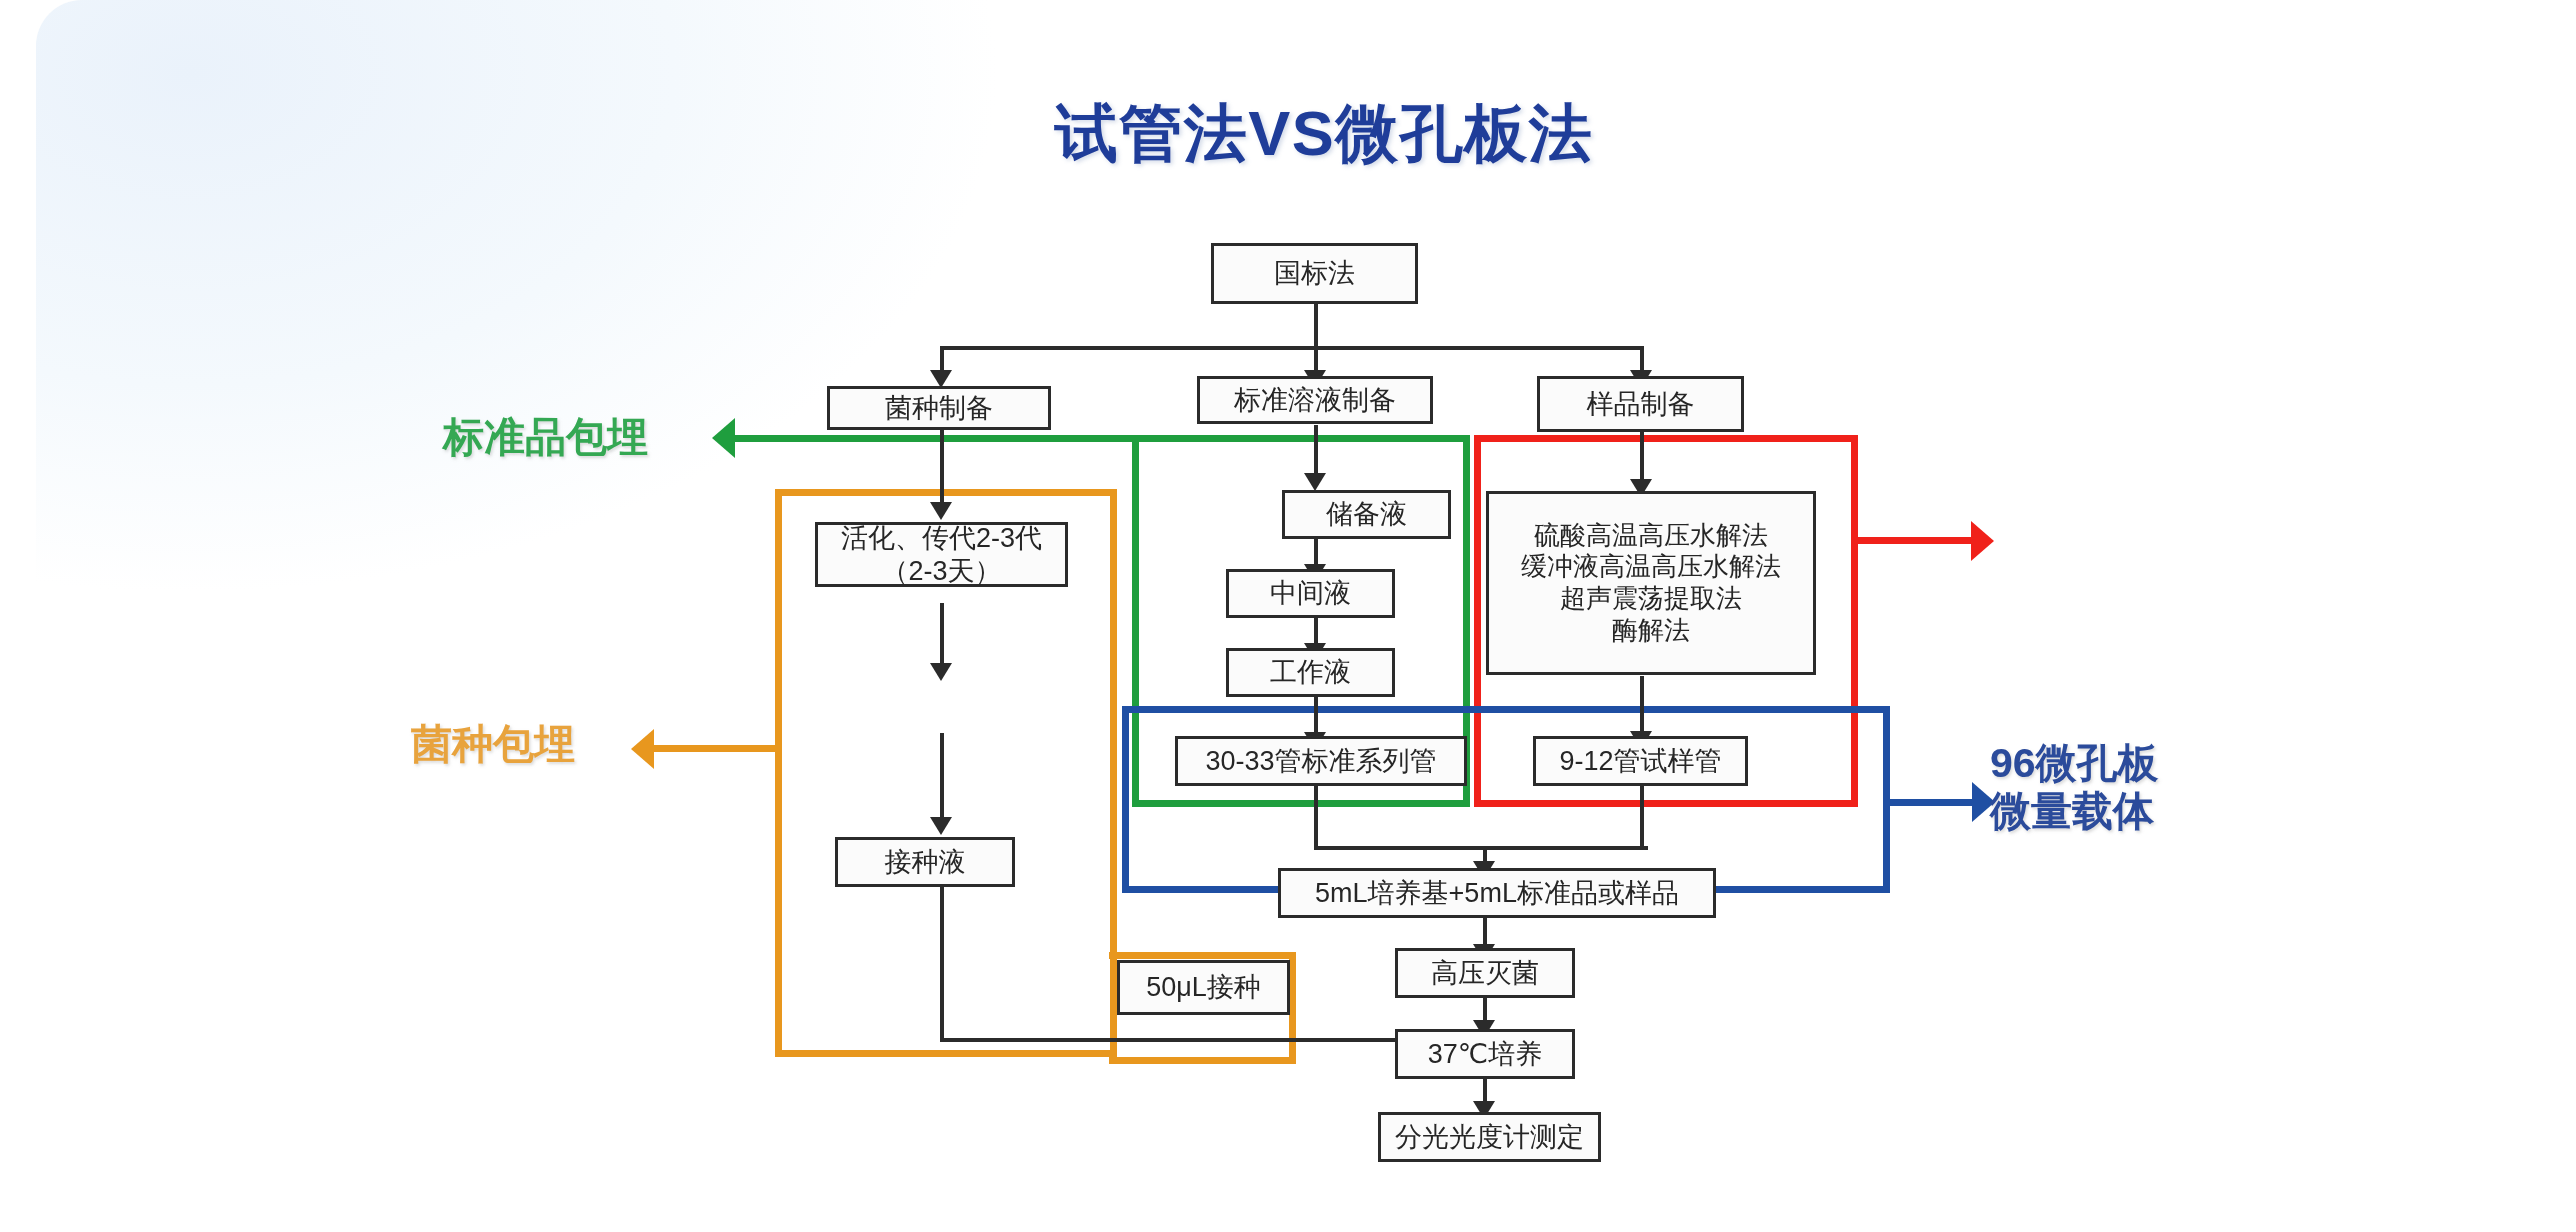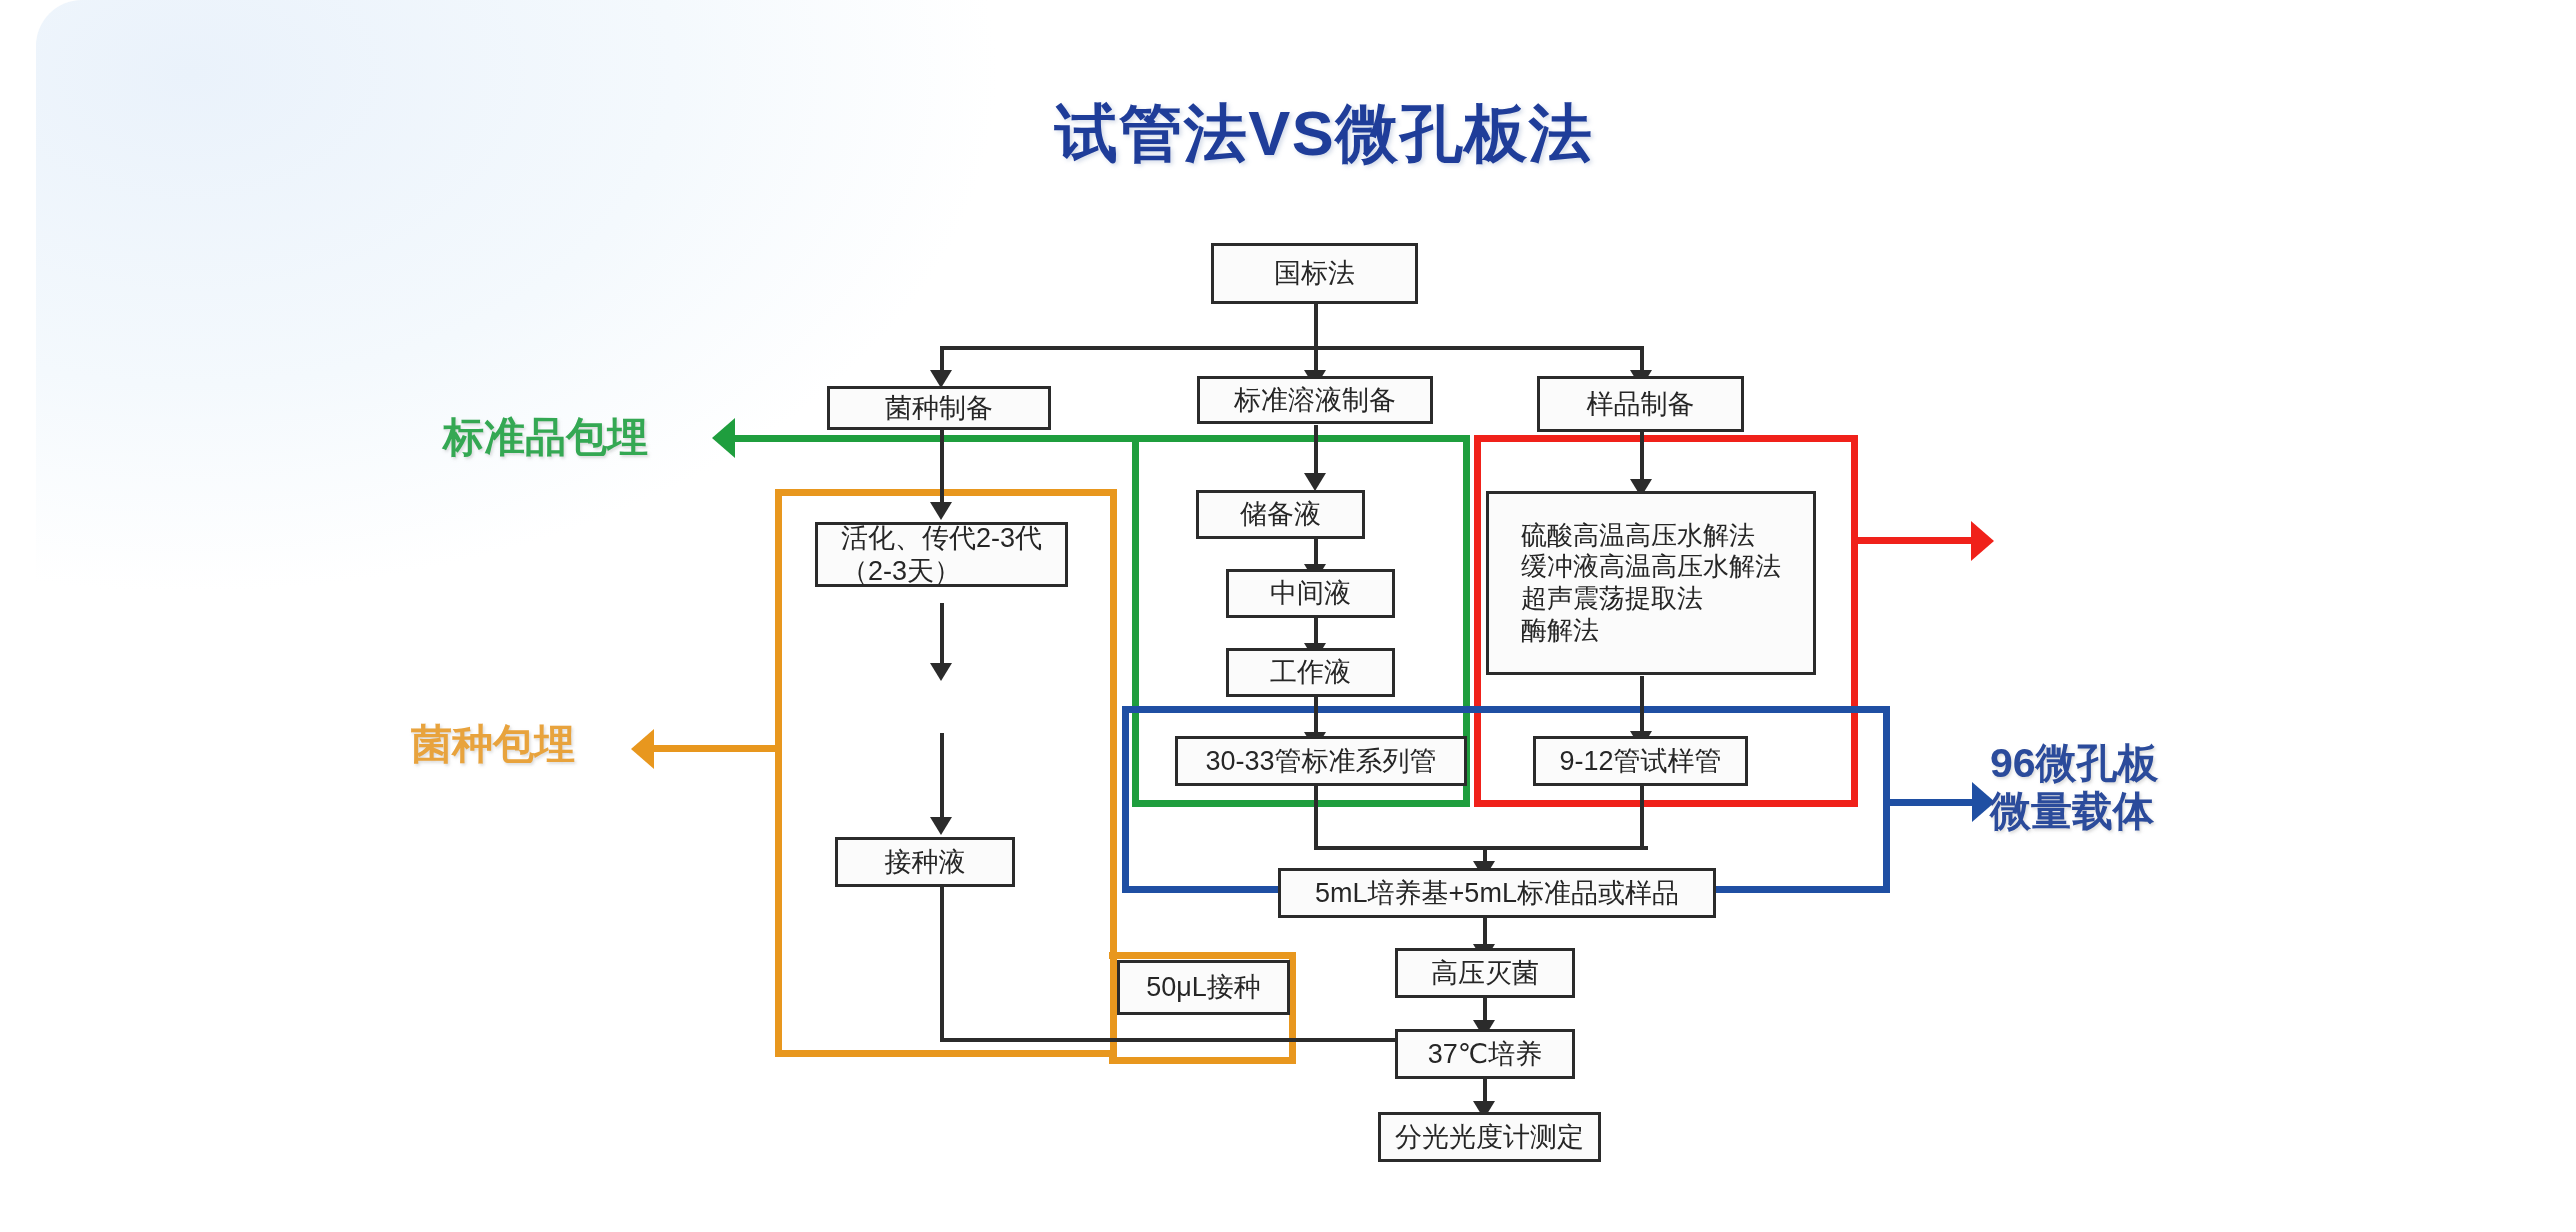--- a/index.html
+++ b/index.html
@@ -29,21 +29,21 @@
     text-shadow:2.3px 2.3px 4.6px rgba(160,175,205,.45);
   }
   
   .box{
     position:absolute;
     box-sizing:border-box;
     background:#fbfbfb;
     border:3.1px solid #2b2b2b;
     color:#262626;
     display:flex;align-items:center;justify-content:center;
-    text-align:left;
+    text-align:center;
     font-size:27px;
     line-height:1.22;
     white-space:pre-line;
     z-index:6;
   }
   .box.tall{font-size:26px;}
   
   .ln{position:absolute;background:#2b2b2b;z-index:4;}
   .lnv{width:3.8px;}
   .lnh{height:3.8px;}
@@ -195,21 +195,21 @@
   <div class="box" style="left:1161px;top:376px;width:236px;height:48px;">标准溶液制备</div>
 
   <div class="box" style="left:1501px;top:376px;width:207px;height:56px;">样品制备</div>
 
   <div class="box" style="left:779px;top:522px;width:253px;height:65px;">活化、传代2-3代
 （2-3天）</div>
 
 
   <div class="box" style="left:799px;top:837px;width:180px;height:50px;">接种液</div>
 
-  <div class="box" style="left:1160px;top:490px;width:169px;height:49px;">储备液</div>
+  <div class="box" style="left:1246px;top:490px;width:169px;height:49px;">储备液</div>
 
   <div class="box" style="left:1190px;top:569px;width:169px;height:49px;">中间液</div>
 
   <div class="box" style="left:1190px;top:648px;width:169px;height:49px;">工作液</div>
 
   <div class="box tall" style="left:1450px;top:491px;width:330px;height:184px;">硫酸高温高压水解法
 缓冲液高温高压水解法
 超声震荡提取法
 酶解法</div>
 

